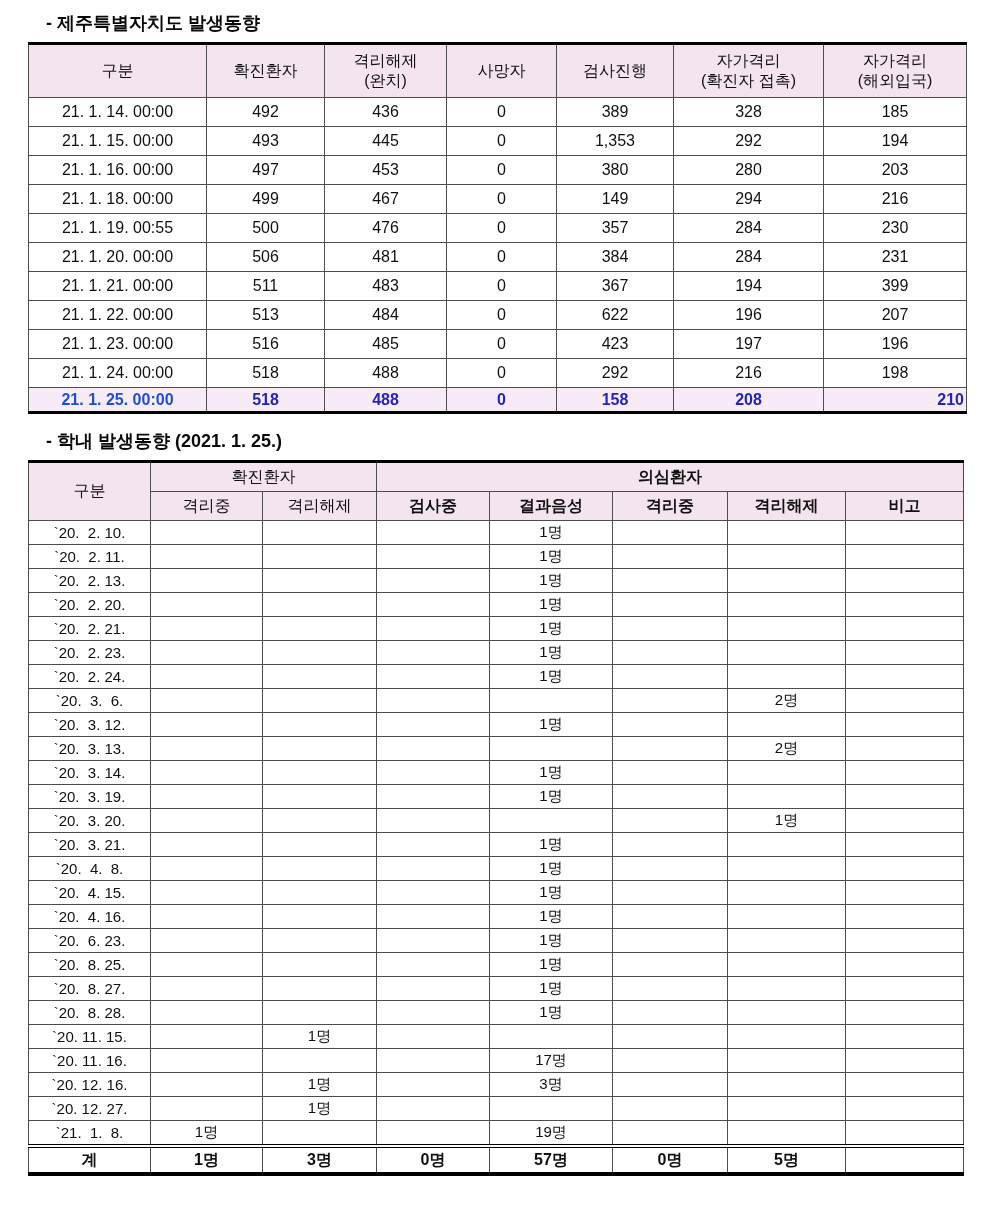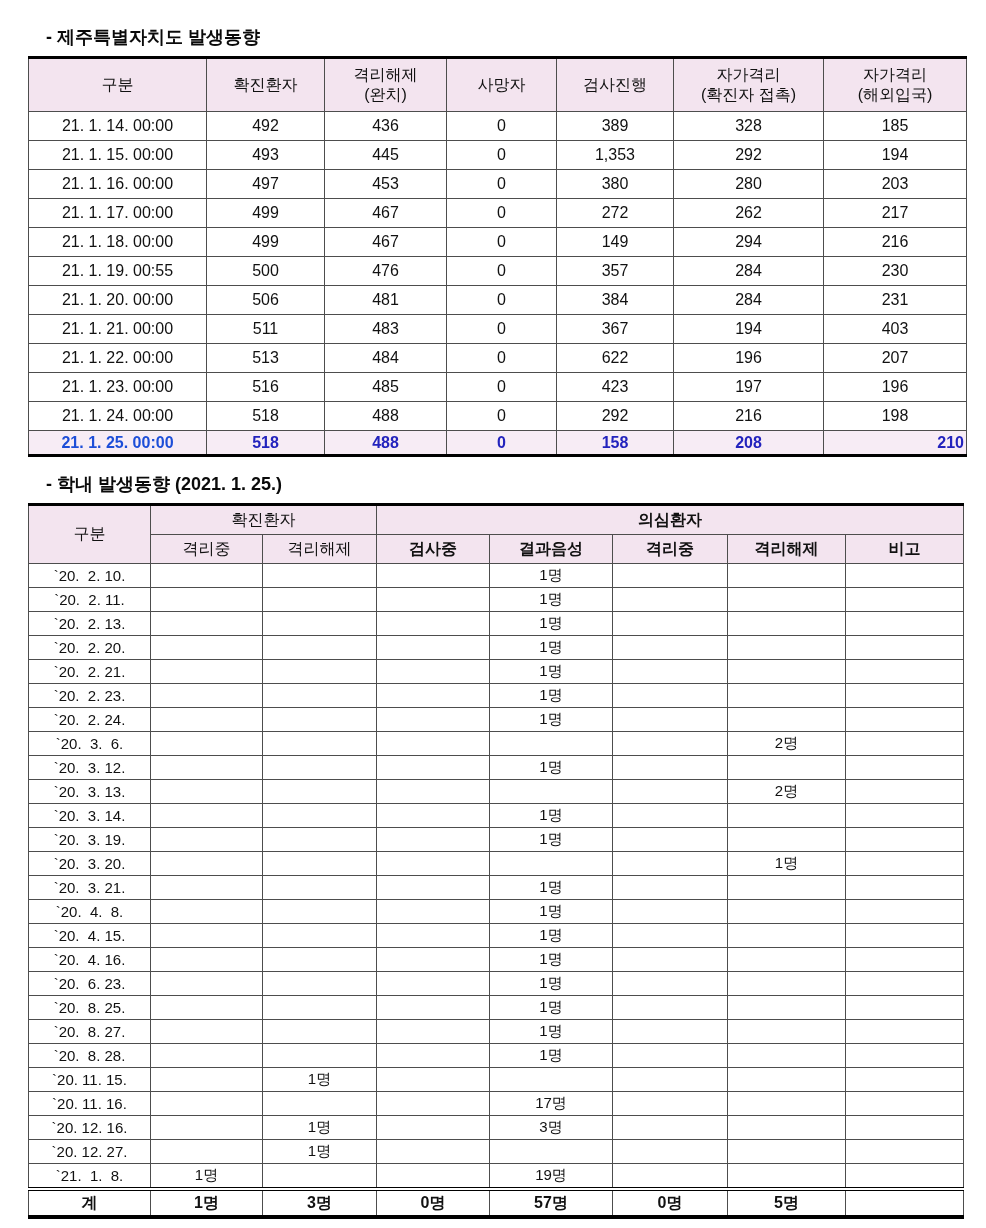--- a/index.html
+++ b/index.html
@@ -9,21 +9,21 @@
     width: 986px;
     height: 1228px;
     overflow: hidden;
     font-family: "Liberation Sans", "DejaVu Sans", sans-serif;
     color: #111111;
   }
   .page {
     box-sizing: border-box;
     width: 986px;
     height: 1228px;
-    padding: 22px 20px 0 28px;
+    padding: 8px 20px 0 28px;
   }
   .sec-title {
     font-size: 18px;
     font-weight: bold;
     margin: 3px 0 7px 18px;
     color: #0a0a0a;
     white-space: pre;
   }
   .sec-title.second {
     margin-top: 15px;
@@ -146,29 +146,20 @@
         <tr>
           <td>21. 1. 16. 00:00</td>
           <td>497</td>
           <td>453</td>
           <td>0</td>
           <td>380</td>
           <td>280</td>
           <td>203</td>
         </tr>
         <tr>
-          <td>21. 1. 17. 00:00</td>
-          <td>499</td>
-          <td>467</td>
-          <td>0</td>
-          <td>272</td>
-          <td>262</td>
-          <td>217</td>
-        </tr>
-        <tr>
           <td>21. 1. 18. 00:00</td>
           <td>499</td>
           <td>467</td>
           <td>0</td>
           <td>149</td>
           <td>294</td>
           <td>216</td>
         </tr>
         <tr>
           <td>21. 1. 19. 00:55</td>
@@ -188,21 +179,21 @@
           <td>284</td>
           <td>231</td>
         </tr>
         <tr>
           <td>21. 1. 21. 00:00</td>
           <td>511</td>
           <td>483</td>
           <td>0</td>
           <td>367</td>
           <td>194</td>
-          <td>403</td>
+          <td>399</td>
         </tr>
         <tr>
           <td>21. 1. 22. 00:00</td>
           <td>513</td>
           <td>484</td>
           <td>0</td>
           <td>622</td>
           <td>196</td>
           <td>207</td>
         </tr>

